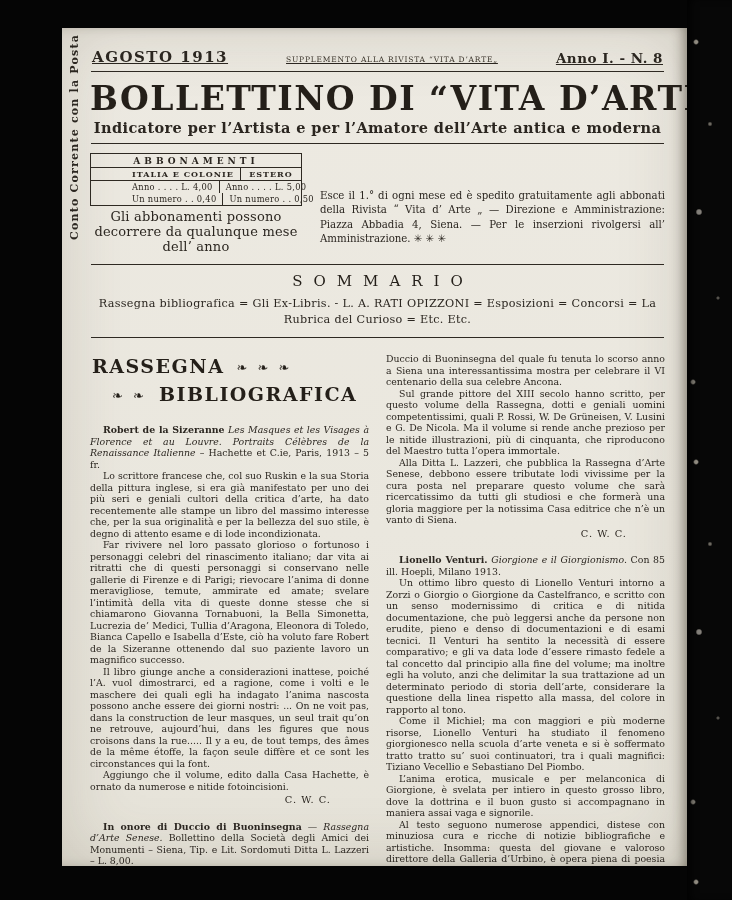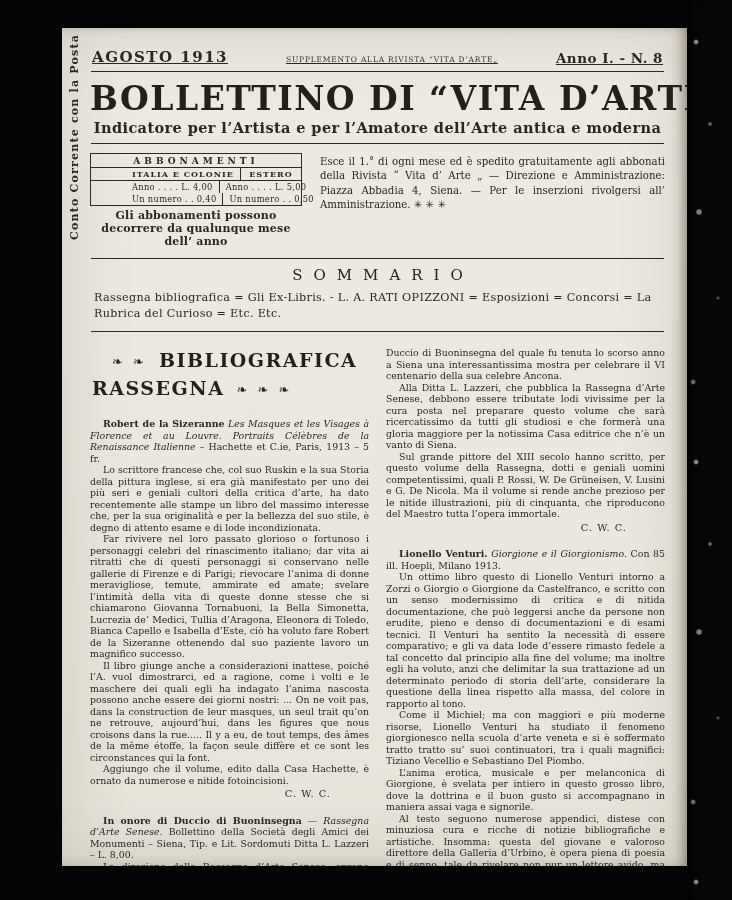--- a/index.html
+++ b/index.html
@@ -52,36 +52,36 @@
     padding:2px 0 1px;border-bottom:1px solid #2e2922;
   }
   .abb-head{display:flex;border-bottom:1px solid #2e2922;}
   .abb-row{display:flex;}
   .abb-cell{
     flex:1;font-size:8.3px;padding:1px 6px;letter-spacing:.3px;white-space:nowrap;
   }
   .abb-head .abb-cell{text-align:center;font-weight:bold;letter-spacing:1px;font-size:8px;}
   .abb-cell.l{border-right:1px solid #2e2922;margin-left:35px;}
   .abb-note{
-    margin-top:3px;text-align:center;font-size:11px;font-weight:bold;
+    margin-top:3px;text-align:center;font-size:13px;font-weight:normal;
     letter-spacing:.2px;color:#2b2620;
   }
   .info-text{
     flex:1;font-size:10.2px;line-height:14.4px;text-align:justify;
-    padding-top:2px;color:#2b2620;
+    padding-top:2px;color:#2b2620;margin-top:34px;
   }
   
   .rule.strong{border-top-width:1.6px;margin-top:10px;}
   .sommario-title{
     text-align:center;font-size:15px;font-weight:normal;letter-spacing:11px;
     margin:7px 0 6px;text-indent:11px;color:#241f19;
   }
   .sommario-items{
     font-size:11.2px;line-height:15.5px;margin:0 4px 7px;
-    letter-spacing:.3px;color:#2b2620;
+    letter-spacing:.3px;color:#2b2620;text-align:center;
   }
   
   .columns{display:flex;gap:17px;margin-top:15px;}
   .col{flex:1;min-width:0;}
   .col-heading{margin:0 0 10px 2px;color:#241f19;}
   .h-line{font-size:19px;font-weight:bold;letter-spacing:1.5px;line-height:26px;}
   .h-line.l2{padding-left:16px;}
   .orn{font-size:13px;letter-spacing:3px;font-weight:normal;vertical-align:1px;padding:0 4px;}
   .col p{
     margin:0;font-size:9.4px;line-height:11.5px;text-align:justify;
@@ -153,49 +153,49 @@
 
       <div class="rule strong"></div>
       <div class="sommario-title">SOMMARIO</div>
       <div class="sommario-items">Rassegna bibliografica = Gli Ex-Libris. - L. A. RATI OPIZZONI = Esposizioni = Concorsi = La Rubrica del Curioso = Etc. Etc.</div>
       <div class="rule strong"></div>
 
       <div class="columns">
 
         <div class="col">
           <div class="col-heading">
+            <div class="h-line">
+              <span>RASSEGNA</span>
+              <span class="orn">❧ ❧ ❧</span>
+            </div>
             <div class="h-line l2">
               <span class="orn">❧ ❧</span>
               <span>BIBLIOGRAFICA</span>
-            </div>
-            <div class="h-line">
-              <span>RASSEGNA</span>
-              <span class="orn">❧ ❧ ❧</span>
             </div>
           </div>
 
           <p class="art">
             <span class="lead">Robert de la Sizeranne</span><span class="it"> Les Masques et les Visages à Florence et au Louvre. Portraits Célèbres de la Renaissance Italienne</span><span> – Hachette et C.ie, Paris, 1913 – 5 fr.</span>
           </p>
           <p>Lo scrittore francese che, col suo Ruskin e la sua Storia della pittura inglese, si era già manifestato per uno dei più seri e geniali cultori della critica d’arte, ha dato recentemente alle stampe un libro del massimo interesse che, per la sua originalità e per la bellezza del suo stile, è degno di attento esame e di lode incondizionata.</p>
           <p>Far rivivere nel loro passato glorioso o fortunoso i personaggi celebri del rinascimento italiano; dar vita ai ritratti che di questi personaggi si conservano nelle gallerie di Firenze e di Parigi; rievocare l’anima di donne meravigliose, temute, ammirate ed amate; svelare l’intimità della vita di queste donne stesse che si chiamarono Giovanna Tornabuoni, la Bella Simonetta, Lucrezia de’ Medici, Tullia d’Aragona, Eleonora di Toledo, Bianca Capello e Isabella d’Este, ciò ha voluto fare Robert de la Sizeranne ottenendo dal suo paziente lavoro un magnifico successo.</p>
           <p>Il libro giunge anche a considerazioni inattese, poiché l’A. vuol dimostrarci, ed a ragione, come i volti e le maschere dei quali egli ha indagato l’anima nascosta possono anche essere dei giorni nostri: ... On ne voit pas, dans la construction de leur masques, un seul trait qu’on ne retrouve, aujourd’hui, dans les figures que nous croisons dans la rue..... Il y a eu, de tout temps, des âmes de la même étoffe, la façon seule diffère et ce sont les circonstances qui la font.</p>
           <p>Aggiungo che il volume, edito dalla Casa Hachette, è ornato da numerose e nitide fotoincisioni.</p>
           <p class="sig">C. W. C.</p>
 
           <p class="art">
             <span class="lead">In onore di Duccio di Buoninsegna</span><span class="it"> — Rassegna d’Arte Senese.</span><span> Bollettino della Società degli Amici dei Monumenti – Siena, Tip. e Lit. Sordomuti Ditta L. Lazzeri – L. 8,00.</span>
           </p>
           <p>La direzione della Rassegna d’Arte Senese, organo della fiorente Società degli Amici dei Monumenti, ha dedicato l’intera annata 1912, che ora esce in magnifico volume, a</p>
         </div>
 
         <div class="col">
           <p class="noindent">Duccio di Buoninsegna del quale fu tenuta lo scorso anno a Siena una interessantissima mostra per celebrare il VI centenario della sua celebre Ancona.</p>
+          <p>Sul grande pittore del XIII secolo hanno scritto, per questo volume della Rassegna, dotti e geniali uomini competentissimi, quali P. Rossi, W. De Grüneisen, V. Lusini e G. De Nicola. Ma il volume si rende anche prezioso per le nitide illustrazioni, più di cinquanta, che riproducono del Maestro tutta l’opera immortale.</p>
           <p>Alla Ditta L. Lazzeri, che pubblica la Rassegna d’Arte Senese, debbono essere tributate lodi vivissime per la cura posta nel preparare questo volume che sarà ricercatissimo da tutti gli studiosi e che formerà una gloria maggiore per la notissima Casa editrice che n’è un vanto di Siena.</p>
-          <p>Sul grande pittore del XIII secolo hanno scritto, per questo volume della Rassegna, dotti e geniali uomini competentissimi, quali P. Rossi, W. De Grüneisen, V. Lusini e G. De Nicola. Ma il volume si rende anche prezioso per le nitide illustrazioni, più di cinquanta, che riproducono del Maestro tutta l’opera immortale.</p>
           <p class="sig">C. W. C.</p>
 
           <p class="art">
             <span class="lead">Lionello Venturi.</span><span class="it"> Giorgione e il Giorgionismo.</span><span> Con 85 ill. Hoepli, Milano 1913.</span>
           </p>
           <p>Un ottimo libro questo di Lionello Venturi intorno a Zorzi o Giorgio o Giorgione da Castelfranco, e scritto con un senso modernissimo di critica e di nitida documentazione, che può leggersi anche da persone non erudite, pieno e denso di documentazioni e di esami tecnici. Il Venturi ha sentito la necessità di essere comparativo; e gli va data lode d’essere rimasto fedele a tal concetto dal principio alla fine del volume; ma inoltre egli ha voluto, anzi che delimitar la sua trattazione ad un determinato periodo di storia dell’arte, considerare la questione della linea rispetto alla massa, del colore in rapporto al tono.</p>
           <p>Come il Michiel; ma con maggiori e più moderne risorse, Lionello Venturi ha studiato il fenomeno giorgionesco nella scuola d’arte veneta e si è soffermato tratto tratto su’ suoi continuatori, tra i quali magnifici: Tiziano Vecellio e Sebastiano Del Piombo.</p>
           <p>L’anima erotica, musicale e per melanconica di Giorgione, è svelata per intiero in questo grosso libro, dove la dottrina e il buon gusto si accompagnano in maniera assai vaga e signorile.</p>
           <p>Al testo seguono numerose appendici, distese con minuziosa cura e ricche di notizie bibliografiche e artistiche. Insomma: questa del giovane e valoroso direttore della Galleria d’Urbino, è opera piena di poesia e di senno, tale da rivelare non pur un lettore avido, ma uno specialista meticoloso.</p>
 

